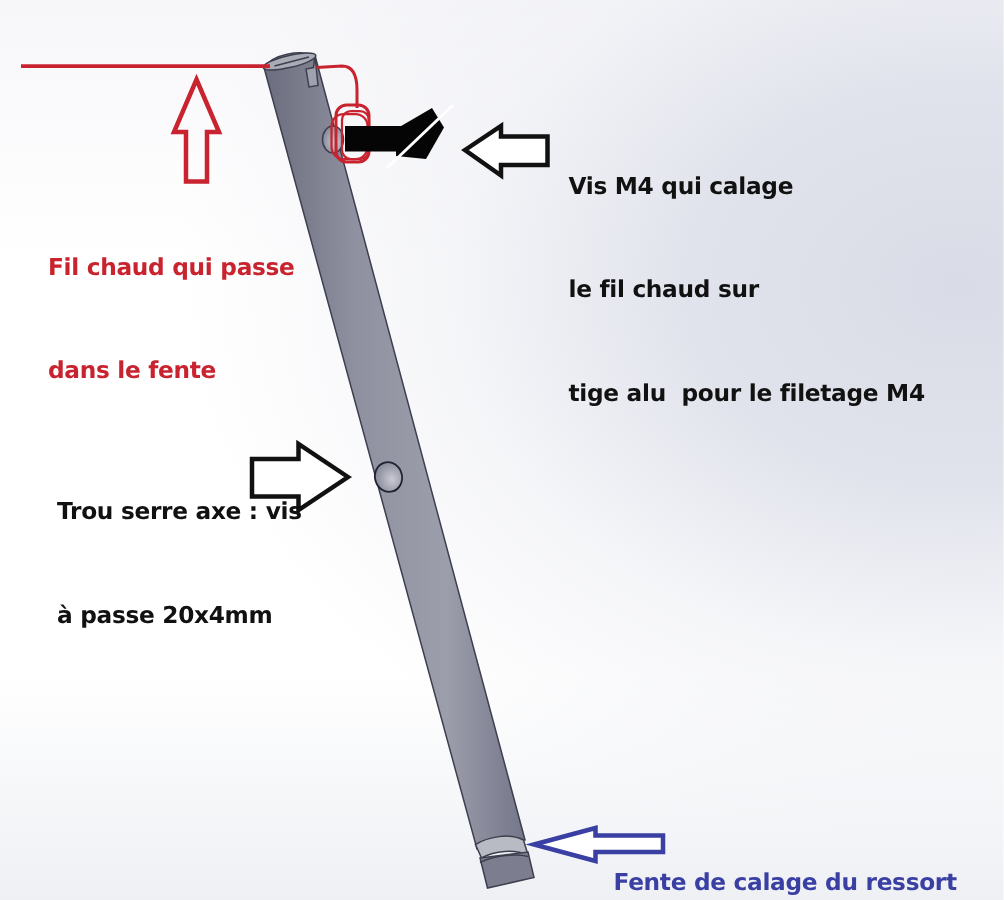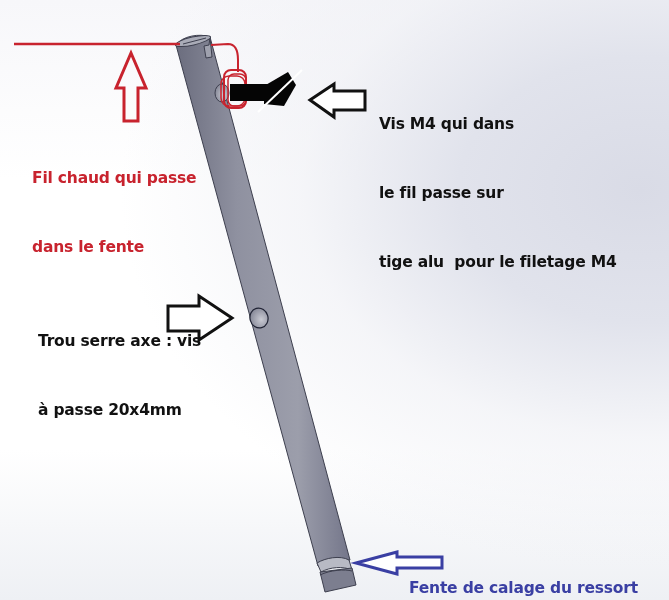--- a/index.html
+++ b/index.html
@@ -74,22 +74,22 @@
 
   <polygon points="356,563 397,552 397,557 442,557 442,568 397,568 397,574" fill="#ffffff" stroke="#3a3fa3" stroke-width="3"></polygon>
 </svg>
 
 <div class="label label-red" style="left:32px; top:121px;">
   <div>Fil chaud qui passe</div>
   <div>dans le fente</div>
 </div>
 
 <div class="label label-black" style="left:379px; top:67px;">
-  <div>Vis M4 qui dans</div>
-  <div>le fil passe sur</div>
+  <div>Vis M4 qui calage</div>
+  <div>le fil chaud sur</div>
   <div>tige alu  pour le filetage M4</div>
 </div>
 
 <div class="label label-black" style="left:38px; top:284px;">
   <div>Trou serre axe : vis</div>
   <div>à passe 20x4mm</div>
 </div>
 
 <div class="label label-blue" style="left:409px; top:531px;">
   <div>Fente de calage du ressort</div>

